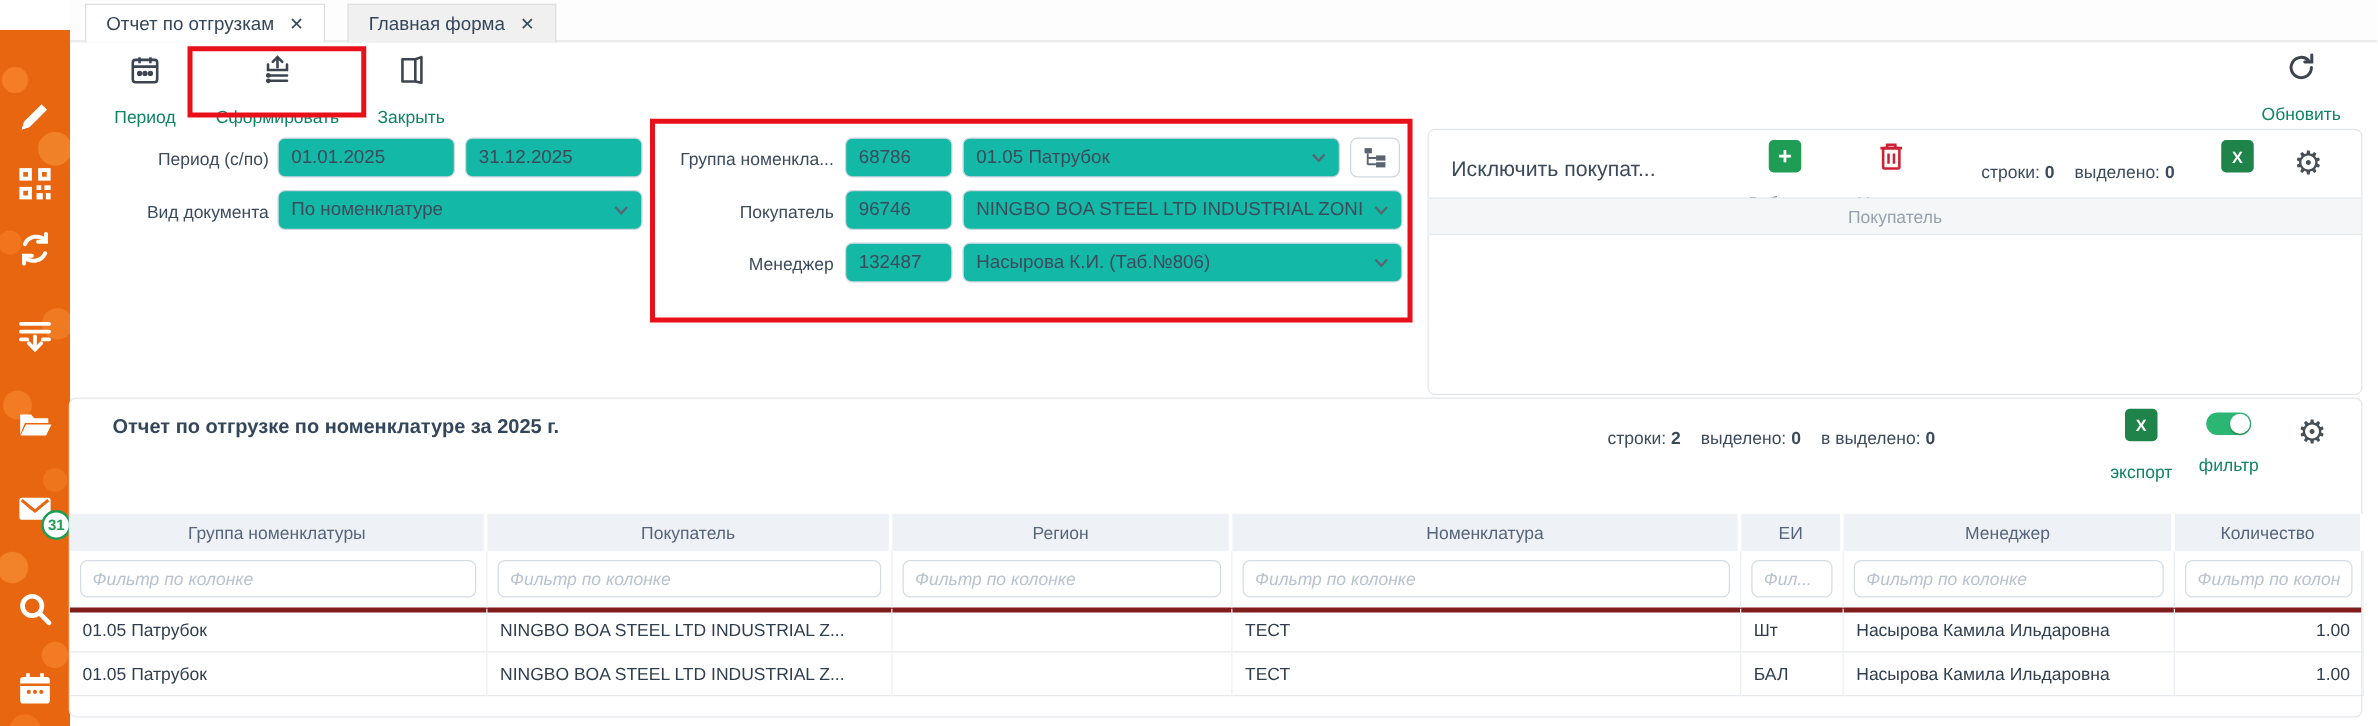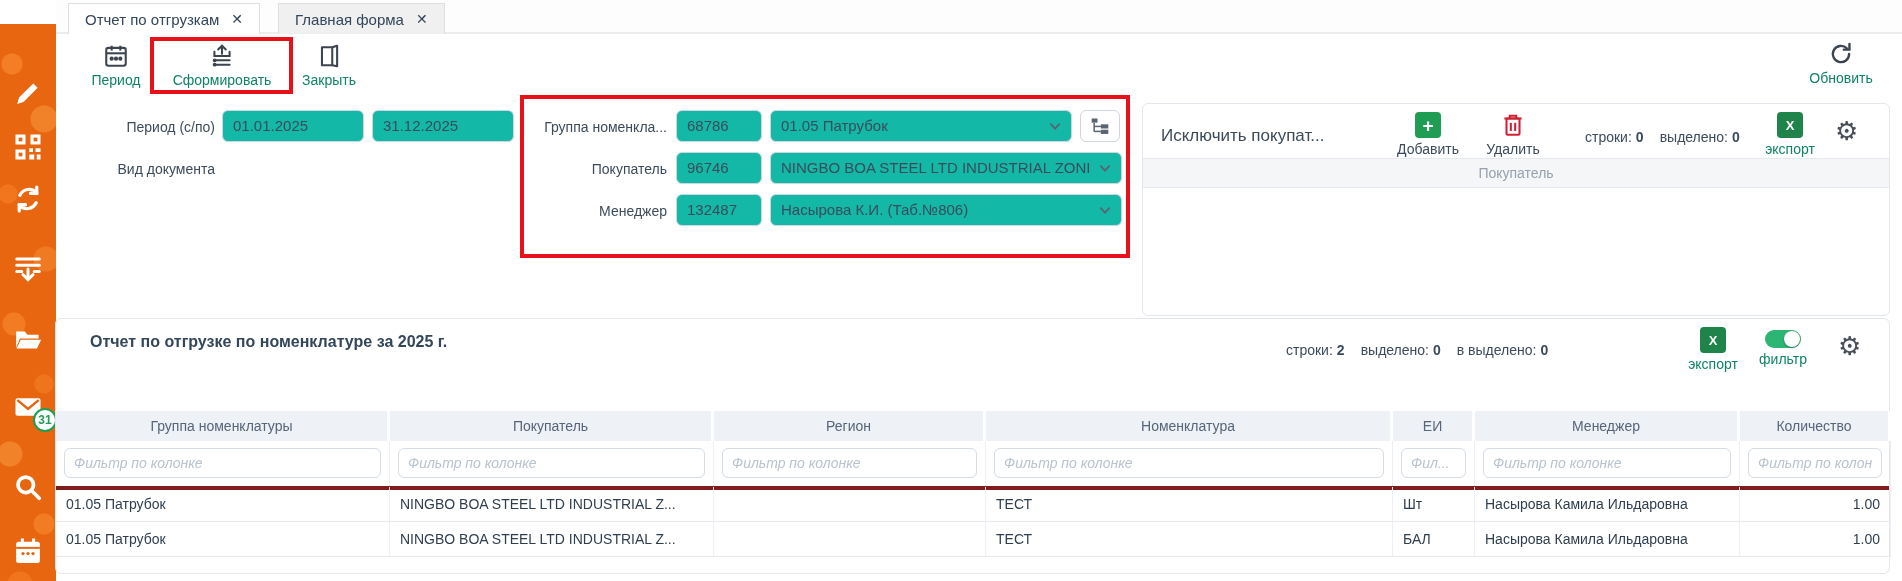--- a/index.html
+++ b/index.html
@@ -31,21 +31,21 @@
   
   .tabbar { position:absolute; left:56px; top:0; right:0; height:34px; background:#fdfdfd;
     border-bottom:2px solid #ececec; }
   .tab { position:absolute; top:3px; height:31px; display:flex; align-items:center; gap:12px;
     padding:0 16px; font-size:15px; color:#33465a; cursor:pointer; border:1px solid #dfdfdf; border-bottom:none; }
   .tab.active { left:12px; background:#fff; }
   .tab.inactive { left:222px; background:#f0f0f0; }
   .tab .x { font-size:14px; font-weight:bold; color:#33465a; cursor:pointer; }
 
   
-  .ibtn { position:absolute; display:flex; flex-direction:column; align-items:center; gap:3px; cursor:pointer;justify-content:center; }
+  .ibtn { position:absolute; display:flex; flex-direction:column; align-items:center; gap:16px; cursor:pointer;justify-content:center; }
   .ibtn svg { width:26px; height:26px; display:block; }
   .ibtn .lbl { font-size:14px; color:#0e8465; white-space:nowrap; }
   .ibtn.dark .lbl { color:#3c4b5c; }
 
   
   .flabel { position:absolute; font-size:14px; color:#3c4b5c; text-align:right; white-space:nowrap; }
   .tbox { position:absolute; height:32px; border:1px solid #cfd6de; border-radius:6px; background:#14b8a6;
     font-size:15px; color:#3c4b5c; padding:0 10px; line-height:30px; white-space:nowrap; overflow:hidden; }
   .sel { padding-right:30px; }
   .sel .chev { position:absolute; right:8px; top:7px; width:16px; height:16px; }
@@ -216,20 +216,26 @@
         <polyline points="19.8,2.8 19.8,8 14.6,8"></polyline>
       </svg>
     <span class="lbl">Обновить</span>
   </div>
 
   <div class="flabel" style="left:85px; top:119px; width:130px">Период (с/по)</div>
   <div class="tbox" style="left:222px; top:110px; width:142px">01.01.2025</div>
   <div class="tbox" style="left:372px; top:110px; width:142px">31.12.2025</div>
 
   <div class="flabel" style="left:85px; top:161px; width:130px">Вид документа</div>
+  <div class="tbox sel" style="left:222px; top:152px; width:292px">
+    <span>По номенклатуре</span>
+    <svg class="chev" viewBox="0 0 24 24" fill="none" stroke="#5a6470" stroke-width="2.6">
+        <polyline points="5,8.5 12,16 19,8.5"></polyline>
+      </svg>
+  </div>
 
   <div class="flabel" style="left:527px; top:119px; width:140px">Группа номенкла...</div>
   <div class="tbox" style="left:676px; top:110px; width:86px">68786</div>
   <div class="tbox sel" style="left:770px; top:110px; width:302px">
     <span>01.05 Патрубок</span>
     <svg class="chev" viewBox="0 0 24 24" fill="none" stroke="#5a6470" stroke-width="2.6">
         <polyline points="5,8.5 12,16 19,8.5"></polyline>
       </svg>
   </div>
   <div class="treebtn" style="left:1080px; top:110px">

